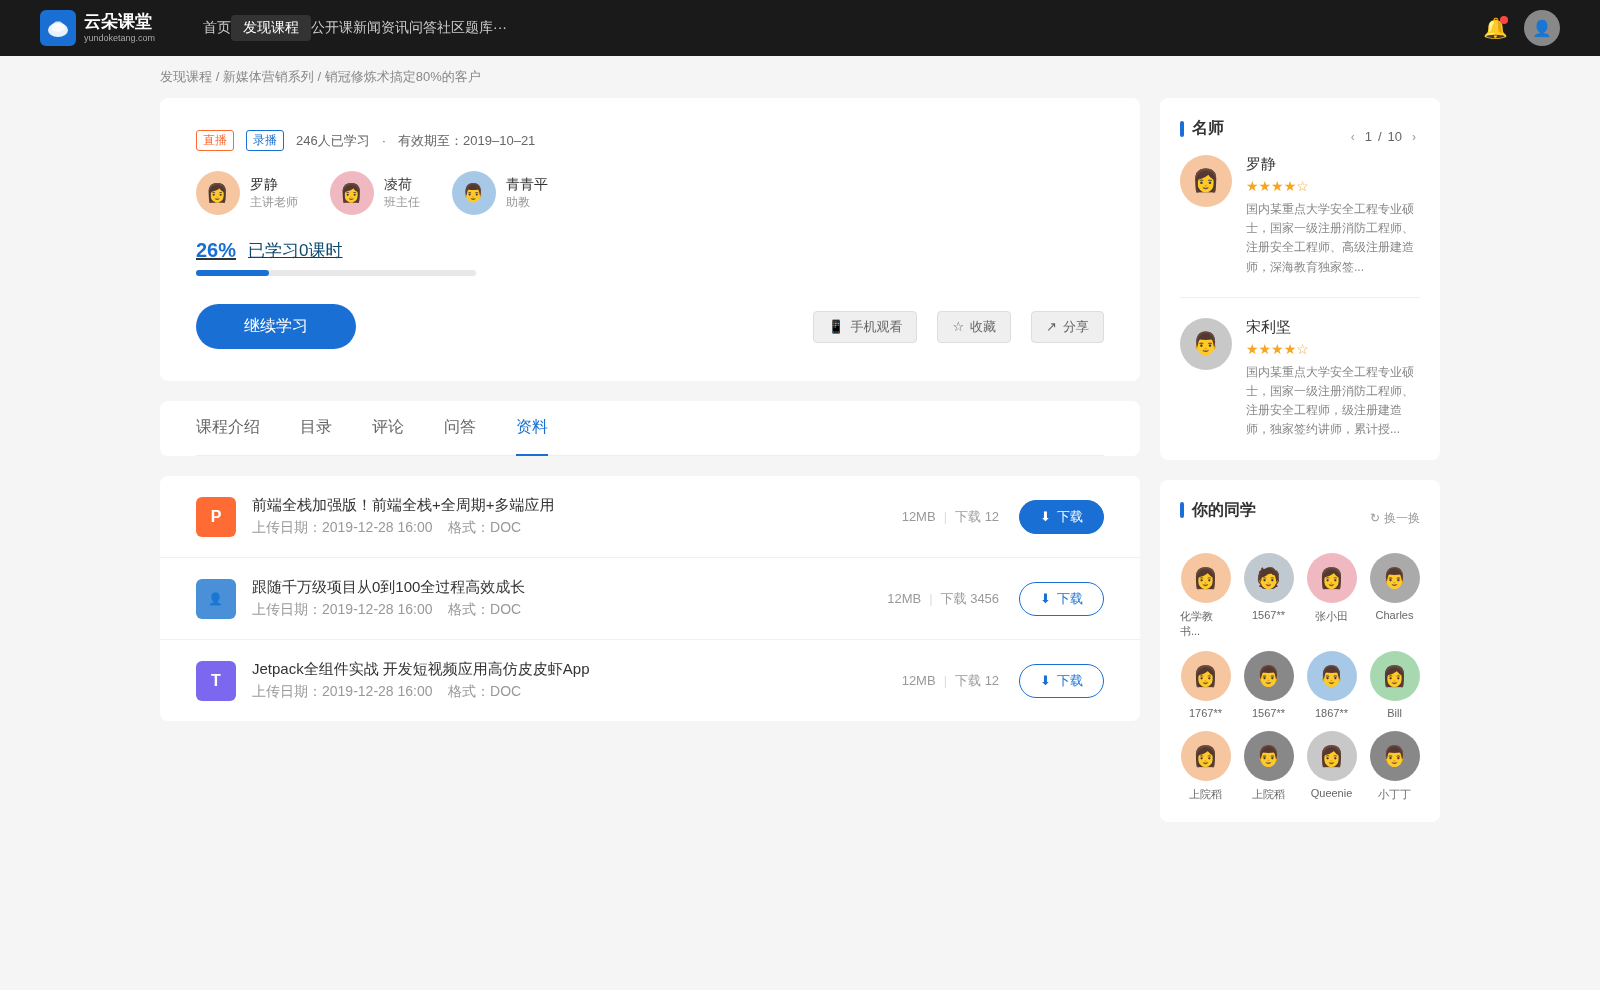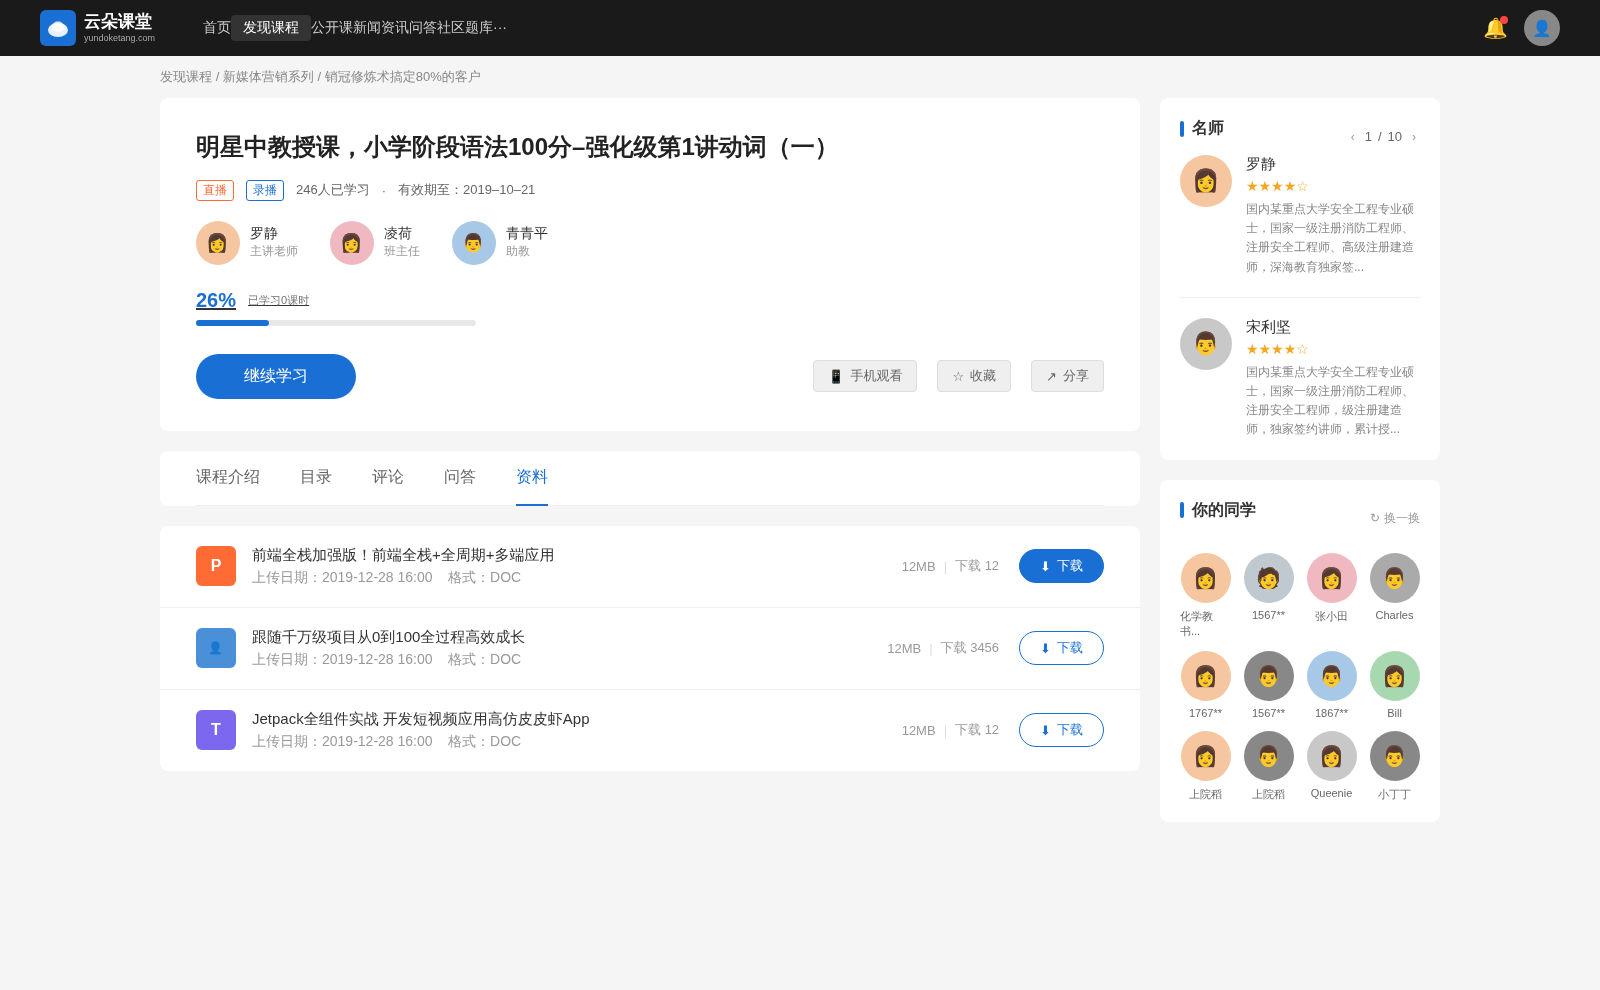--- a/index.html
+++ b/index.html
@@ -36,21 +36,21 @@
     .badge { border: 1px solid #1a6fd4; color: #1a6fd4; border-radius: 3px; padding: 1px 6px; font-size: 12px; }
     .badge.red { border-color: #ff6b35; color: #ff6b35; }
     .teachers { display: flex; gap: 32px; margin-bottom: 24px; }
     .teacher-item { display: flex; align-items: center; gap: 10px; }
     .teacher-avatar { width: 44px; height: 44px; border-radius: 50%; background: #ddd; overflow: hidden; display: flex; align-items: center; justify-content: center; font-size: 18px; }
     .teacher-info .name { font-size: 14px; font-weight: 500; color: #333; }
     .teacher-info .role { font-size: 12px; color: #999; }
     .progress-section { margin-bottom: 28px; text-decoration: underline; }
     .progress-header { display: flex; align-items: center; gap: 12px; margin-bottom: 8px; }
     .progress-pct { font-size: 20px; font-weight: 600; color: #1a6fd4; }
-    .progress-label { font-size: 11px; color: #737373; }
+    .progress-label { font-size: 17px; color: #0c4a6e; }
     .progress-bar-bg { width: 280px; height: 6px; background: #e8e8e8; border-radius: 3px; }
     .progress-bar-fill { height: 6px; background: #1a6fd4; border-radius: 3px; }
     .action-row { display: flex; align-items: center; justify-content: space-between; }
     .btn-continue { background: #1a6fd4; color: #fff; border: none; border-radius: 24px; padding: 12px 48px; font-size: 16px; cursor: pointer; font-weight: 500; }
     .action-btns { display: flex; gap: 20px; }
     .action-btn { display: flex; align-items: center; gap: 6px; color: #666; font-size: 13px; cursor: pointer; border: 1px solid #ddd; border-radius: 4px; padding: 6px 14px; }
 
     
     .tabs-card { background: #fff; border-radius: 8px; padding: 0 36px; margin-bottom: 20px; }
     .tabs-list { display: flex; gap: 40px; border-bottom: 1px solid #eee; }
@@ -146,21 +146,20 @@
   <a href="#">新媒体营销系列</a>
   <span> / </span>
   <span>销冠修炼术搞定80%的客户</span>
 </div>
 
 <div class="main-container">
 
   <div class="content-left">
 
     <div class="course-card">
-      <h1 class="course-title">明星中教授课，小学阶段语法100分–强化级第1讲动词（一）</h1>
       <div class="course-meta">
         <span class="badge red">直播</span>
         <span class="badge">录播</span>
         <span>246人已学习</span>
         <span>·</span>
         <span>有效期至：2019–10–21</span>
       </div>
 
       <div class="teachers">
         <div class="teacher-item">

